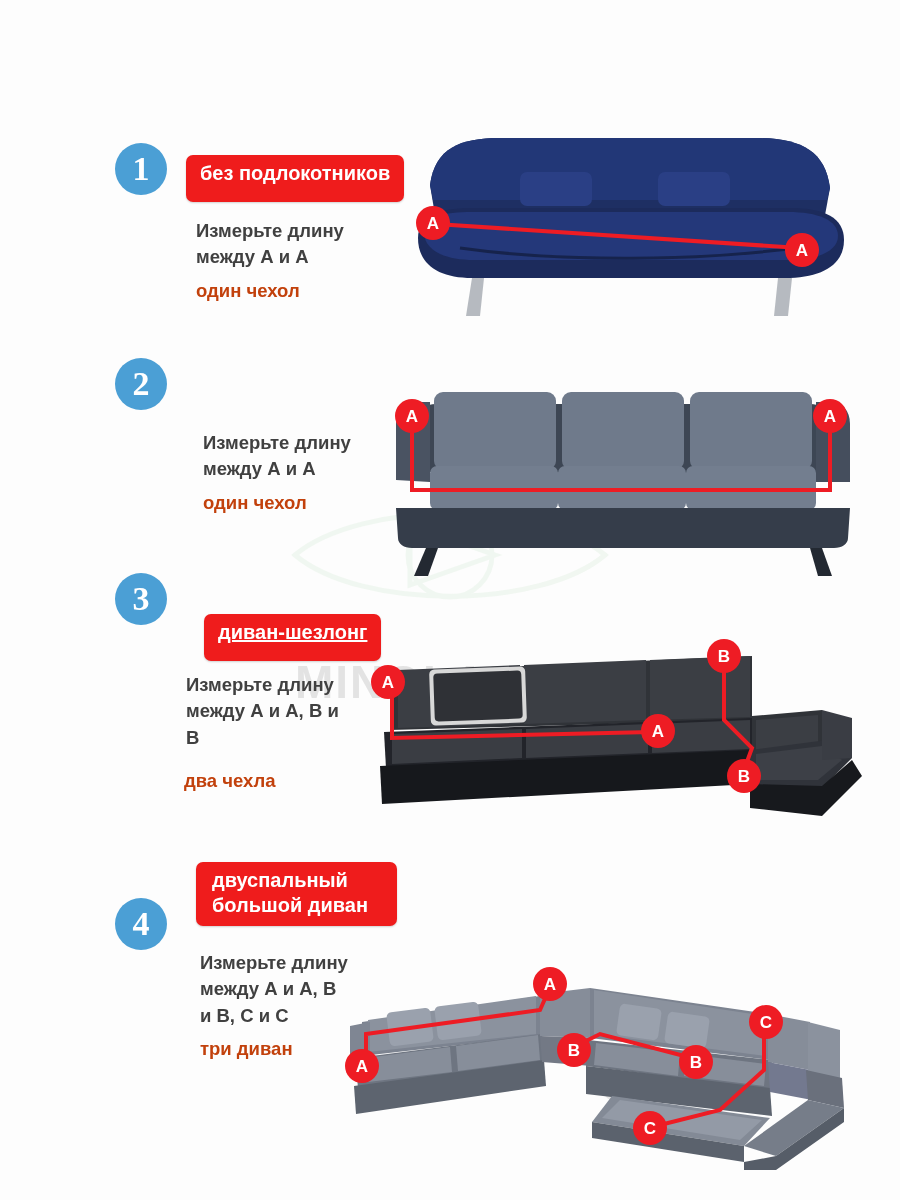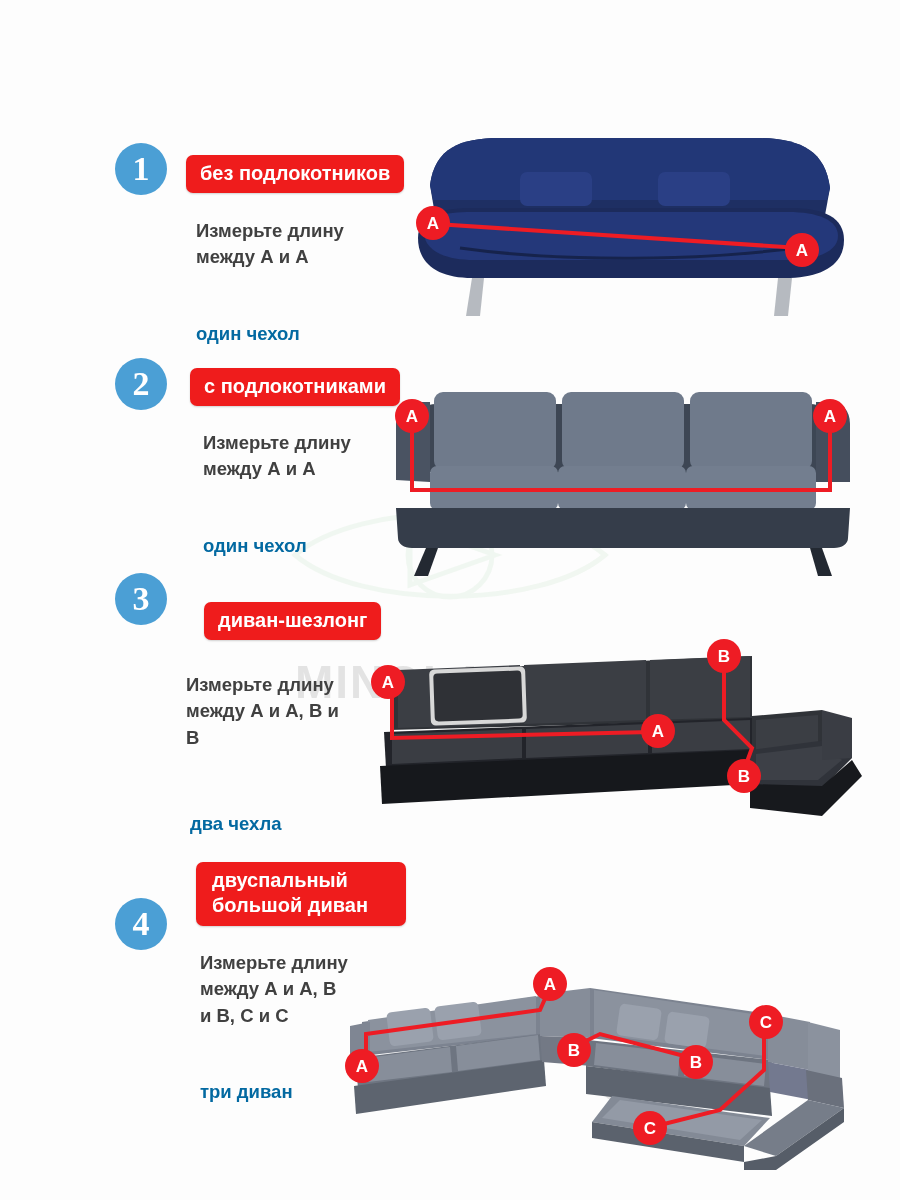--- a/index.html
+++ b/index.html
@@ -76,45 +76,44 @@
   }
 
   
   .pill {
     position: absolute;
     background: #ef1c1c;
     color: #ffffff;
     font-weight: bold;
     font-size: 20px;
     border-radius: 7px;
-    padding: 7px 14px 8px 14px;
+    padding: 7px 14px 17px 14px;
     white-space: nowrap;
     box-shadow: 0 1px 2px rgba(0,0,0,0.18);
   }
   .pill.two-line {
     white-space: normal;
     line-height: 1.25;
     width: 175px;
-    padding: 6px 19px 8px 16px;
+    padding: 6px 10px 8px 16px;
   }
 
   .instr {
     position: absolute;
     font-size: 18.5px;
     font-weight: bold;
     color: #404040;
     line-height: 1.42;
     width: 215px;
   }
   .count {
     position: absolute;
     font-size: 18.5px;
     font-weight: bold;
-    color: #0369a1;
-    margin-top: 43px;
+    color: #c2410c;
   }
 
   
   .art { position: absolute; }
 
   svg { display: block; overflow: visible; }
   .marker-text {
     font-family: "Liberation Sans", sans-serif;
     font-weight: bold;
     font-size: 17px;
@@ -165,21 +164,20 @@
         <circle cx="33" cy="103" r="17" fill="#ee1c24"></circle>
         <text class="marker-text" x="33" y="109" text-anchor="middle">A</text>
         <circle cx="402" cy="130" r="17" fill="#ee1c24"></circle>
         <text class="marker-text" x="402" y="136" text-anchor="middle">A</text>
       </svg>
     </div>
   </div>
 
   <div class="section" style="left:0;top:340px;width:900px;height:240px;">
     <div class="step-num" style="left:115px;top:18px;">2</div>
-    <div class="pill" style="left:190px;top:28px;">с подлокотниками</div>
     <div class="instr" style="left:203px;top:90px; white-space:pre-line;">Измерьте длину
 между А и А</div>
     <div class="count" style="left:203px;top:152px;">один чехол</div>
 
     <div class="art" style="left:390px;top:22px;">
       <svg width="470" height="220" viewBox="0 0 470 220">
 
         <path d="M28 110 L28 58 C28 48, 36 42, 46 42 L420 42 C430 42, 438 48, 438 58 L438 112 Z" fill="#3d4654"></path>
 
         <rect x="44" y="30" width="122" height="78" rx="9" fill="#6f7a8b"></rect>
@@ -203,25 +201,25 @@
         <circle cx="22" cy="54" r="17" fill="#ee1c24"></circle>
         <text class="marker-text" x="22" y="60" text-anchor="middle">A</text>
         <circle cx="440" cy="54" r="17" fill="#ee1c24"></circle>
         <text class="marker-text" x="440" y="60" text-anchor="middle">A</text>
       </svg>
     </div>
   </div>
 
   <div class="section" style="left:0;top:570px;width:900px;height:270px;">
     <div class="step-num" style="left:115px;top:3px;">3</div>
-    <div class="pill" style="left:204px;top:32px;">диван-шезлонг</div>
+    <div class="pill" style="left:204px;top:44px;text-decoration:underline;">диван-шезлонг</div>
     <div class="instr" style="left:186px;top:102px; white-space:pre-line;">Измерьте длину
 между А и А, В и
 В</div>
-    <div class="count" style="left:190px;top:200px;">два чехла</div>
+    <div class="count" style="left:184px;top:200px;">два чехла</div>
 
     <div class="art" style="left:352px;top:50px;">
       <svg width="520" height="240" viewBox="0 0 520 240">
 
         <path d="M38 110 L38 52 L400 36 L400 100 Z" fill="#303338"></path>
 
         <path d="M46 50 L168 45 L168 104 L46 108 Z" fill="#3b3e44"></path>
         <path d="M172 45 L294 40 L294 100 L172 104 Z" fill="#3b3e44"></path>
         <path d="M298 40 L398 36 L398 97 L298 100 Z" fill="#3b3e44"></path>
 

